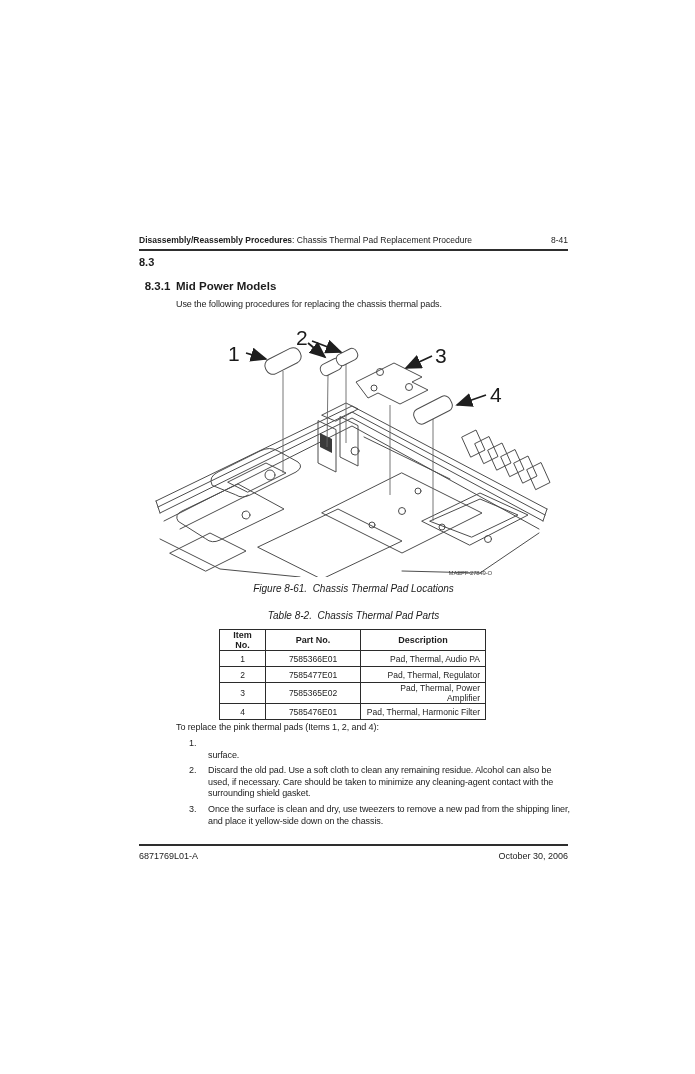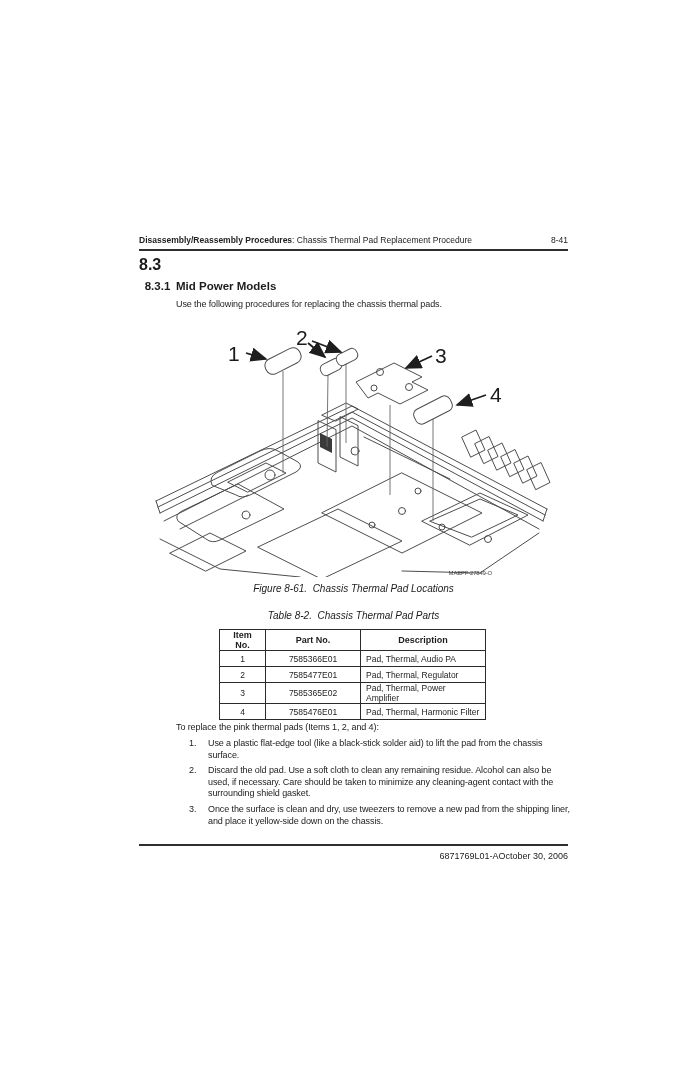--- a/index.html
+++ b/index.html
@@ -4,44 +4,44 @@
 <style>
   html,body{margin:0;padding:0;background:#ffffff;}
   body{width:695px;height:1074px;position:relative;font-family:"Liberation Sans",sans-serif;color:#1c1c1c;}
   .abs{position:absolute;}
   .content{left:139px;width:429px;}
   .hdr-line{top:235px;display:flex;justify-content:space-between;font-size:8.5px;color:#222;text-align:center;}
   .hdr-left b{font-weight:bold;}
   .rule{height:2px;background:#2e2e2e;}
   .rule-top{top:249px;}
   .rule-bottom{top:844px;}
-  .h1{top:256px;font-size:16px;font-weight:bold;display:flex;}
+  .h1{top:256px;font-size:11px;font-weight:bold;display:flex;}
   .h1 .num{width:37px;}
   .h2{top:280px;font-size:11.5px;font-weight:bold;display:flex;text-align:center;}
   .h2 .num{width:37px;}
   .body-text{font-size:9px;color:#1c1c1c;letter-spacing:-0.1px;}
   .intro{top:299px;left:176px;}
   .fig-svg{top:325px;left:150px;}
   .maepf{top:570px;left:392px;width:100px;text-align:right;font-size:6px;color:#444;letter-spacing:-0.2px;}
   .caption{text-align:center;font-style:italic;font-size:10px;white-space:pre;color:#1a1a1a;}
   .fig-cap{top:583px;}
   .tbl-cap{top:610px;}
   table.parts{top:629px;left:219px;border-collapse:collapse;position:absolute;}
   table.parts th,table.parts td{border:1px solid #2b2b2b;font-size:8.5px;padding:0 5px;}
   table.parts th{font-size:9px;font-weight:bold;height:20px;text-align:center;}
   table.parts td{height:15px;}
   td.c{text-align:center;}
-  td.l{text-align:left;}
+  td.l{text-align:right;}
   col.c1{width:46px;}col.c2{width:95px;}col.c3{width:125px;}
   .lead{top:722px;left:176px;}
   .steps{top:738px;left:189px;width:385px;display:flex;flex-direction:column;gap:4px;}
   .step{display:flex;font-size:9px;letter-spacing:-0.1px;line-height:11.6px;}
   .step .n{width:19px;}
   .step .t{white-space:pre;}
-  .footer-line{top:851px;display:flex;justify-content:flex-end;font-size:9px;color:#222;}
+  .footer-line{top:851px;display:flex;justify-content:space-between;font-size:9px;color:#222;}
   svg text.callout{font-family:"Liberation Sans",sans-serif;font-size:21px;fill:#1a1a1a;}
 </style>
 </head>
 <body>
 
 <div class="page">
 
   <div class="abs content hdr-line">
     <span class="hdr-left"><b>Disassembly/Reassembly Procedures</b><span>: Chassis Thermal Pad Replacement Procedure</span></span>
     <span>8-41</span>
@@ -183,21 +183,21 @@
         <td class="c">7585476E01</td>
         <td class="l">Pad, Thermal, Harmonic Filter</td>
       </tr>
     </tbody>
   </table>
 
   <div class="abs body-text lead">To replace the pink thermal pads (Items 1, 2, and 4):</div>
   <div class="abs steps">
     <div class="step">
       <span class="n">1.</span>
-      <span class="t"><span>Use a plastic flat-edge tool (like a black-stick solder aid) to lift the pad from the chassis</span><br><span>surface.</span></span>
+      <span class="t"><br><span>surface.</span></span>
     </div>
     <div class="step">
       <span class="n">2.</span>
       <span class="t"><span>Discard the old pad. Use a soft cloth to clean any remaining residue. Alcohol can also be</span><br><span>used, if necessary. Care should be taken to minimize any cleaning-agent contact with the</span><br><span>surrounding shield gasket.</span></span>
     </div>
     <div class="step">
       <span class="n">3.</span>
       <span class="t"><span>Once the surface is clean and dry, use tweezers to remove a new pad from the shipping liner,</span><br><span>and place it yellow-side down on the chassis.</span></span>
     </div>
   </div>

